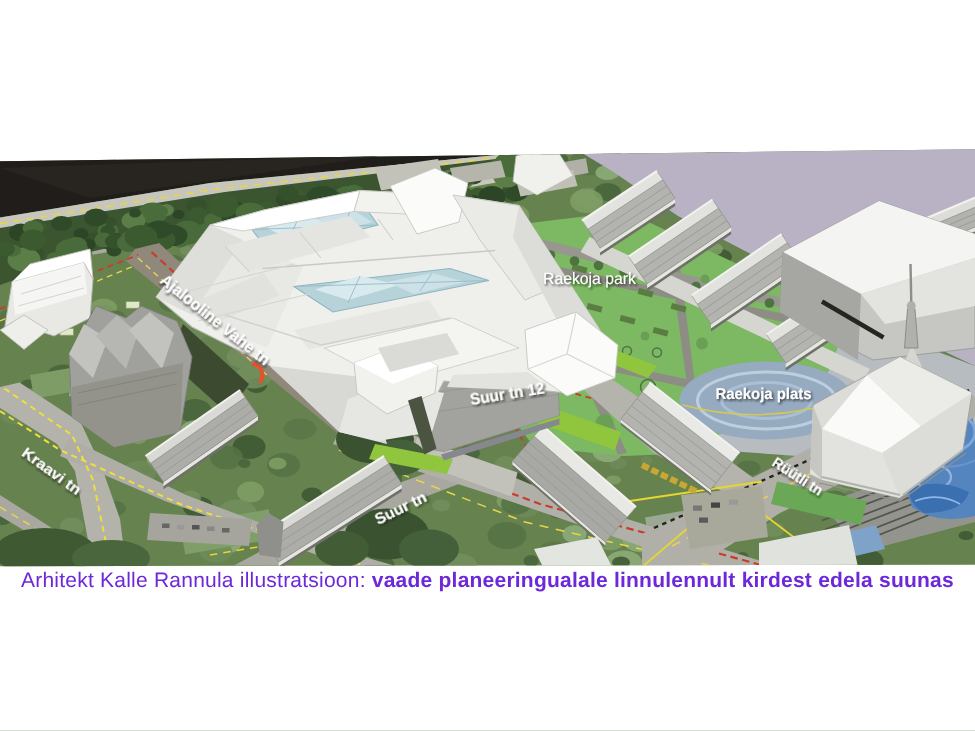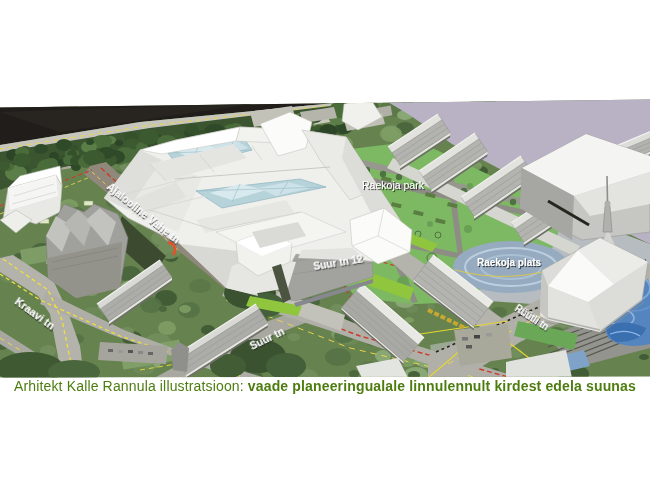--- a/index.html
+++ b/index.html
@@ -1,16 +1,16 @@
 <!DOCTYPE html>
 <html><head><meta charset="utf-8">
 <style>
 html,body{margin:0;padding:0;background:#ffffff;}
 #page{position:relative;width:650px;height:487px;overflow:hidden;font-family:"Liberation Sans",sans-serif;}
-#cap{position:absolute;left:14px;top:378px;font-size:14px;color:#4d7c0f;white-space:nowrap;letter-spacing:0.15px;}
+#cap{position:absolute;left:14px;top:378px;font-size:14px;color:#6d28d9;white-space:nowrap;letter-spacing:0.15px;}
 </style></head>
 <body>
 <div id="page">
 <svg width="650" height="487" viewBox="0 0 650 487" font-family="Liberation Sans, sans-serif">
 <defs>
 <clipPath id="illu">
           <polygon points="0,107.5 650,99.5 650,376.5 0,377.5"></polygon>
         </clipPath>
 </defs>
 <g clip-path="url(#illu)">

